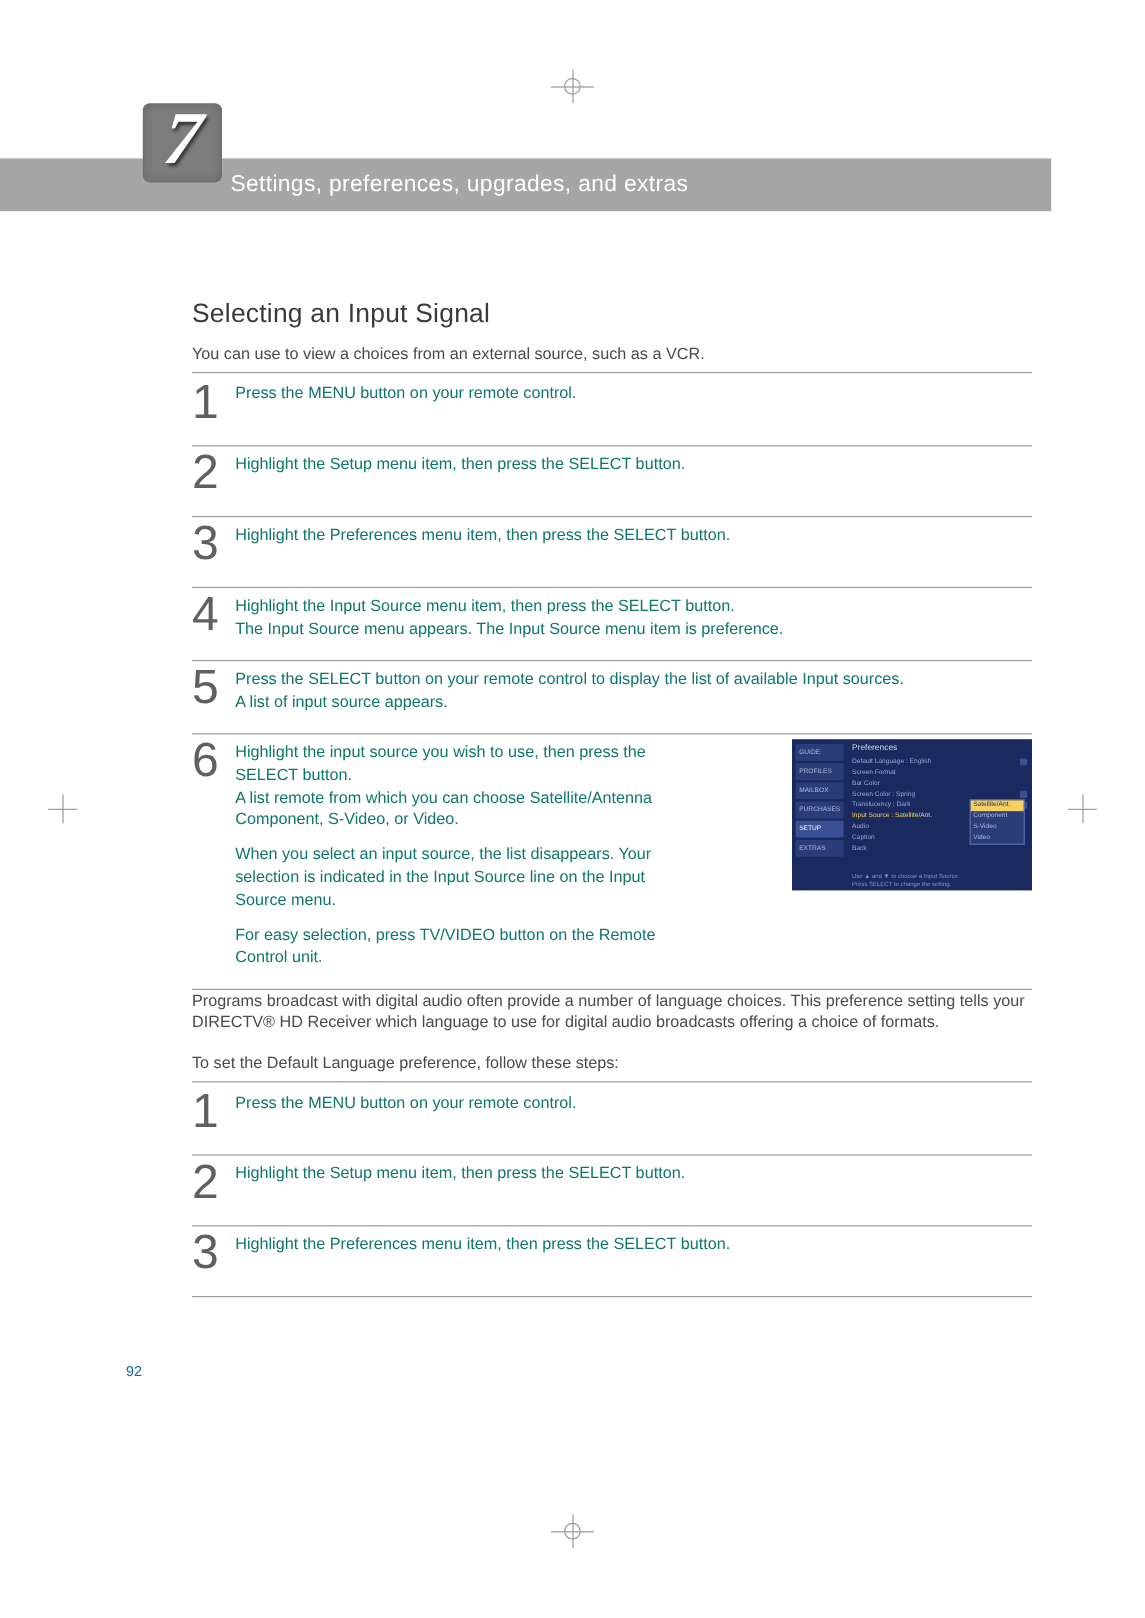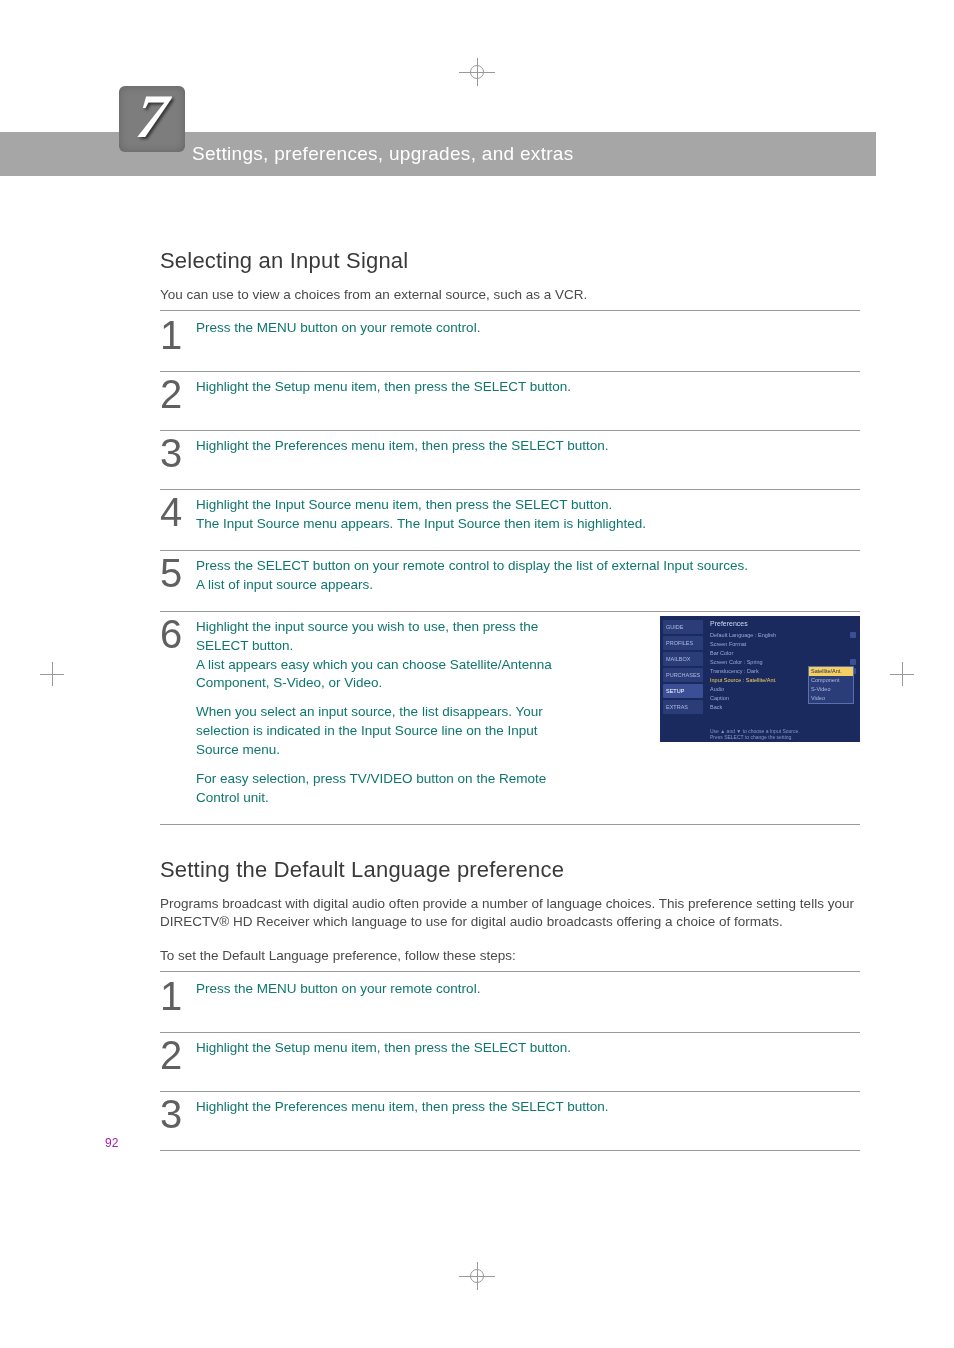--- a/index.html
+++ b/index.html
@@ -146,21 +146,21 @@
       font-size:5.5px; color:#aeb9e0; padding:1px 2px; line-height:1.3;
     }
     .screenshot .popup div.sel { background:#f5d060; color:#1a2a5e; }
     .screenshot .hint {
       position:absolute; left:50px; right:4px; bottom:2px;
       font-size:5px; color:#8894c8; line-height:1.2;
     }
     .page-num {
       position: absolute;
       left: 105px; bottom: 198px;
-      font-size: 12px; color: #a21caf;
+      font-size: 12px; color: #0369a1;
     }
     .para-spacer { height: 10px; }
   </style>
 </head>
 <body>
 
 <div class="crop-mark-top">
     <span class="crop-circle"></span>
   </div>
 <div class="crop-mark-bottom">
@@ -196,32 +196,32 @@
     <div class="step-num">2</div>
     <div class="step-text">Highlight the Setup menu item, then press the SELECT button.</div>
   </div>
   <div class="step-row">
     <div class="step-num">3</div>
     <div class="step-text">Highlight the Preferences menu item, then press the SELECT button.</div>
   </div>
   <div class="step-row">
     <div class="step-num">4</div>
     <div class="step-text" style="white-space:pre-line">Highlight the Input Source menu item, then press the SELECT button.
-The Input Source menu appears. The Input Source then item is highlighted.</div>
+The Input Source menu appears. The Input Source menu item is preference.</div>
   </div>
   <div class="step-row">
     <div class="step-num">5</div>
-    <div class="step-text" style="white-space:pre-line">Press the SELECT button on your remote control to display the list of external Input sources.
+    <div class="step-text" style="white-space:pre-line">Press the SELECT button on your remote control to display the list of available Input sources.
 A list of input source appears.</div>
   </div>
   <div class="step-row has-image">
     <div class="step-num">6</div>
     <div class="step-text">
       <div style="white-space:pre-line">Highlight the input source you wish to use, then press the SELECT button.
-A list appears easy which you can choose Satellite/Antenna Component, S-Video, or Video.</div>
+A list remote from which you can choose Satellite/Antenna Component, S-Video, or Video.</div>
       <div class="para-spacer"></div>
       <div>When you select an input source, the list disappears. Your selection is indicated in the Input Source line on the Input Source menu.</div>
       <div class="para-spacer"></div>
       <div>For easy selection, press TV/VIDEO button on the Remote Control unit.</div>
     </div>
     <div class="step-image-wrap">
       <div class="screenshot">
         <div class="side">
           <div class="tab">GUIDE</div>
           <div class="tab">PROFILES</div>
@@ -268,21 +268,20 @@
             <div>S-Video</div>
             <div>Video</div>
           </div>
         </div>
         <div class="hint" style="white-space:pre-line">Use ▲ and ▼ to choose a Input Source.
 Press SELECT to change the setting.</div>
       </div>
     </div>
   </div>
 
-  <h2 class="section-heading">Setting the Default Language preference</h2>
   <p class="intro-para">Programs broadcast with digital audio often provide a number of language choices. This preference setting tells your DIRECTV® HD Receiver which language to use for digital audio broadcasts offering a choice of formats.</p>
   <div class="para-spacer"></div>
   <p class="intro-para">To set the Default Language preference, follow these steps:</p>
   <hr class="steps-rule">
 
   <div class="step-row">
     <div class="step-num">1</div>
     <div class="step-text">Press the MENU button on your remote control.</div>
   </div>
   <div class="step-row">

